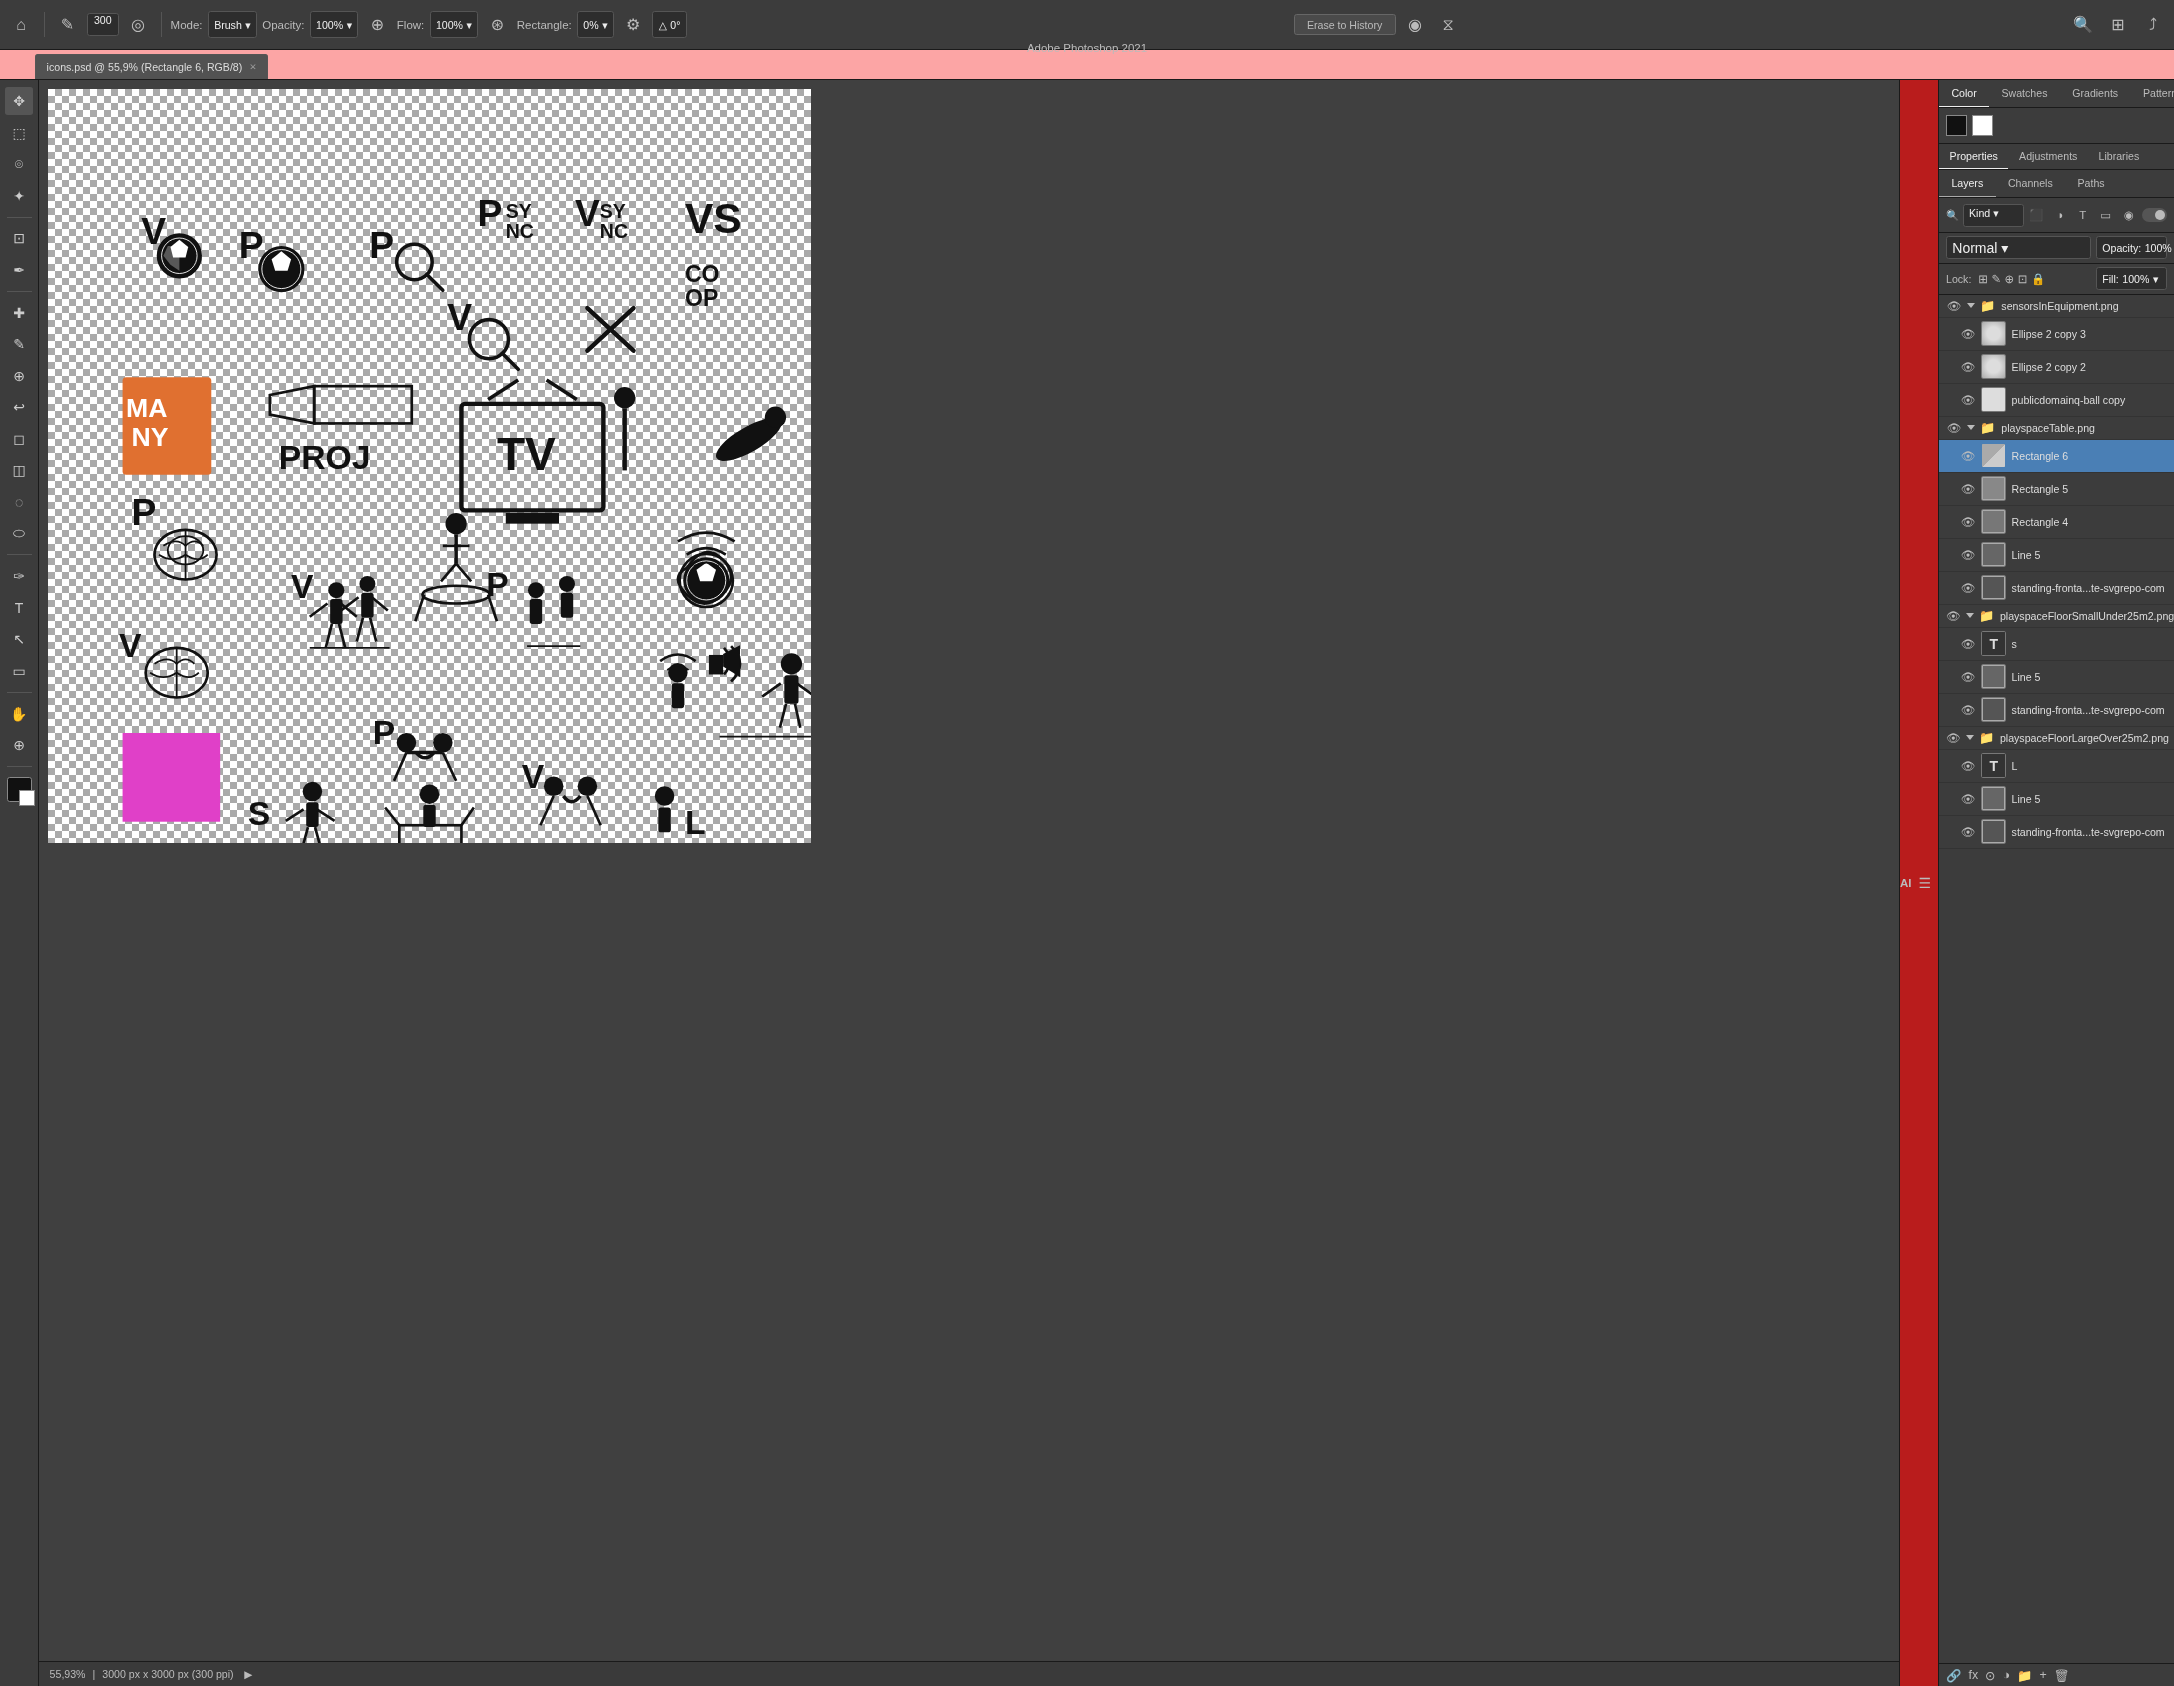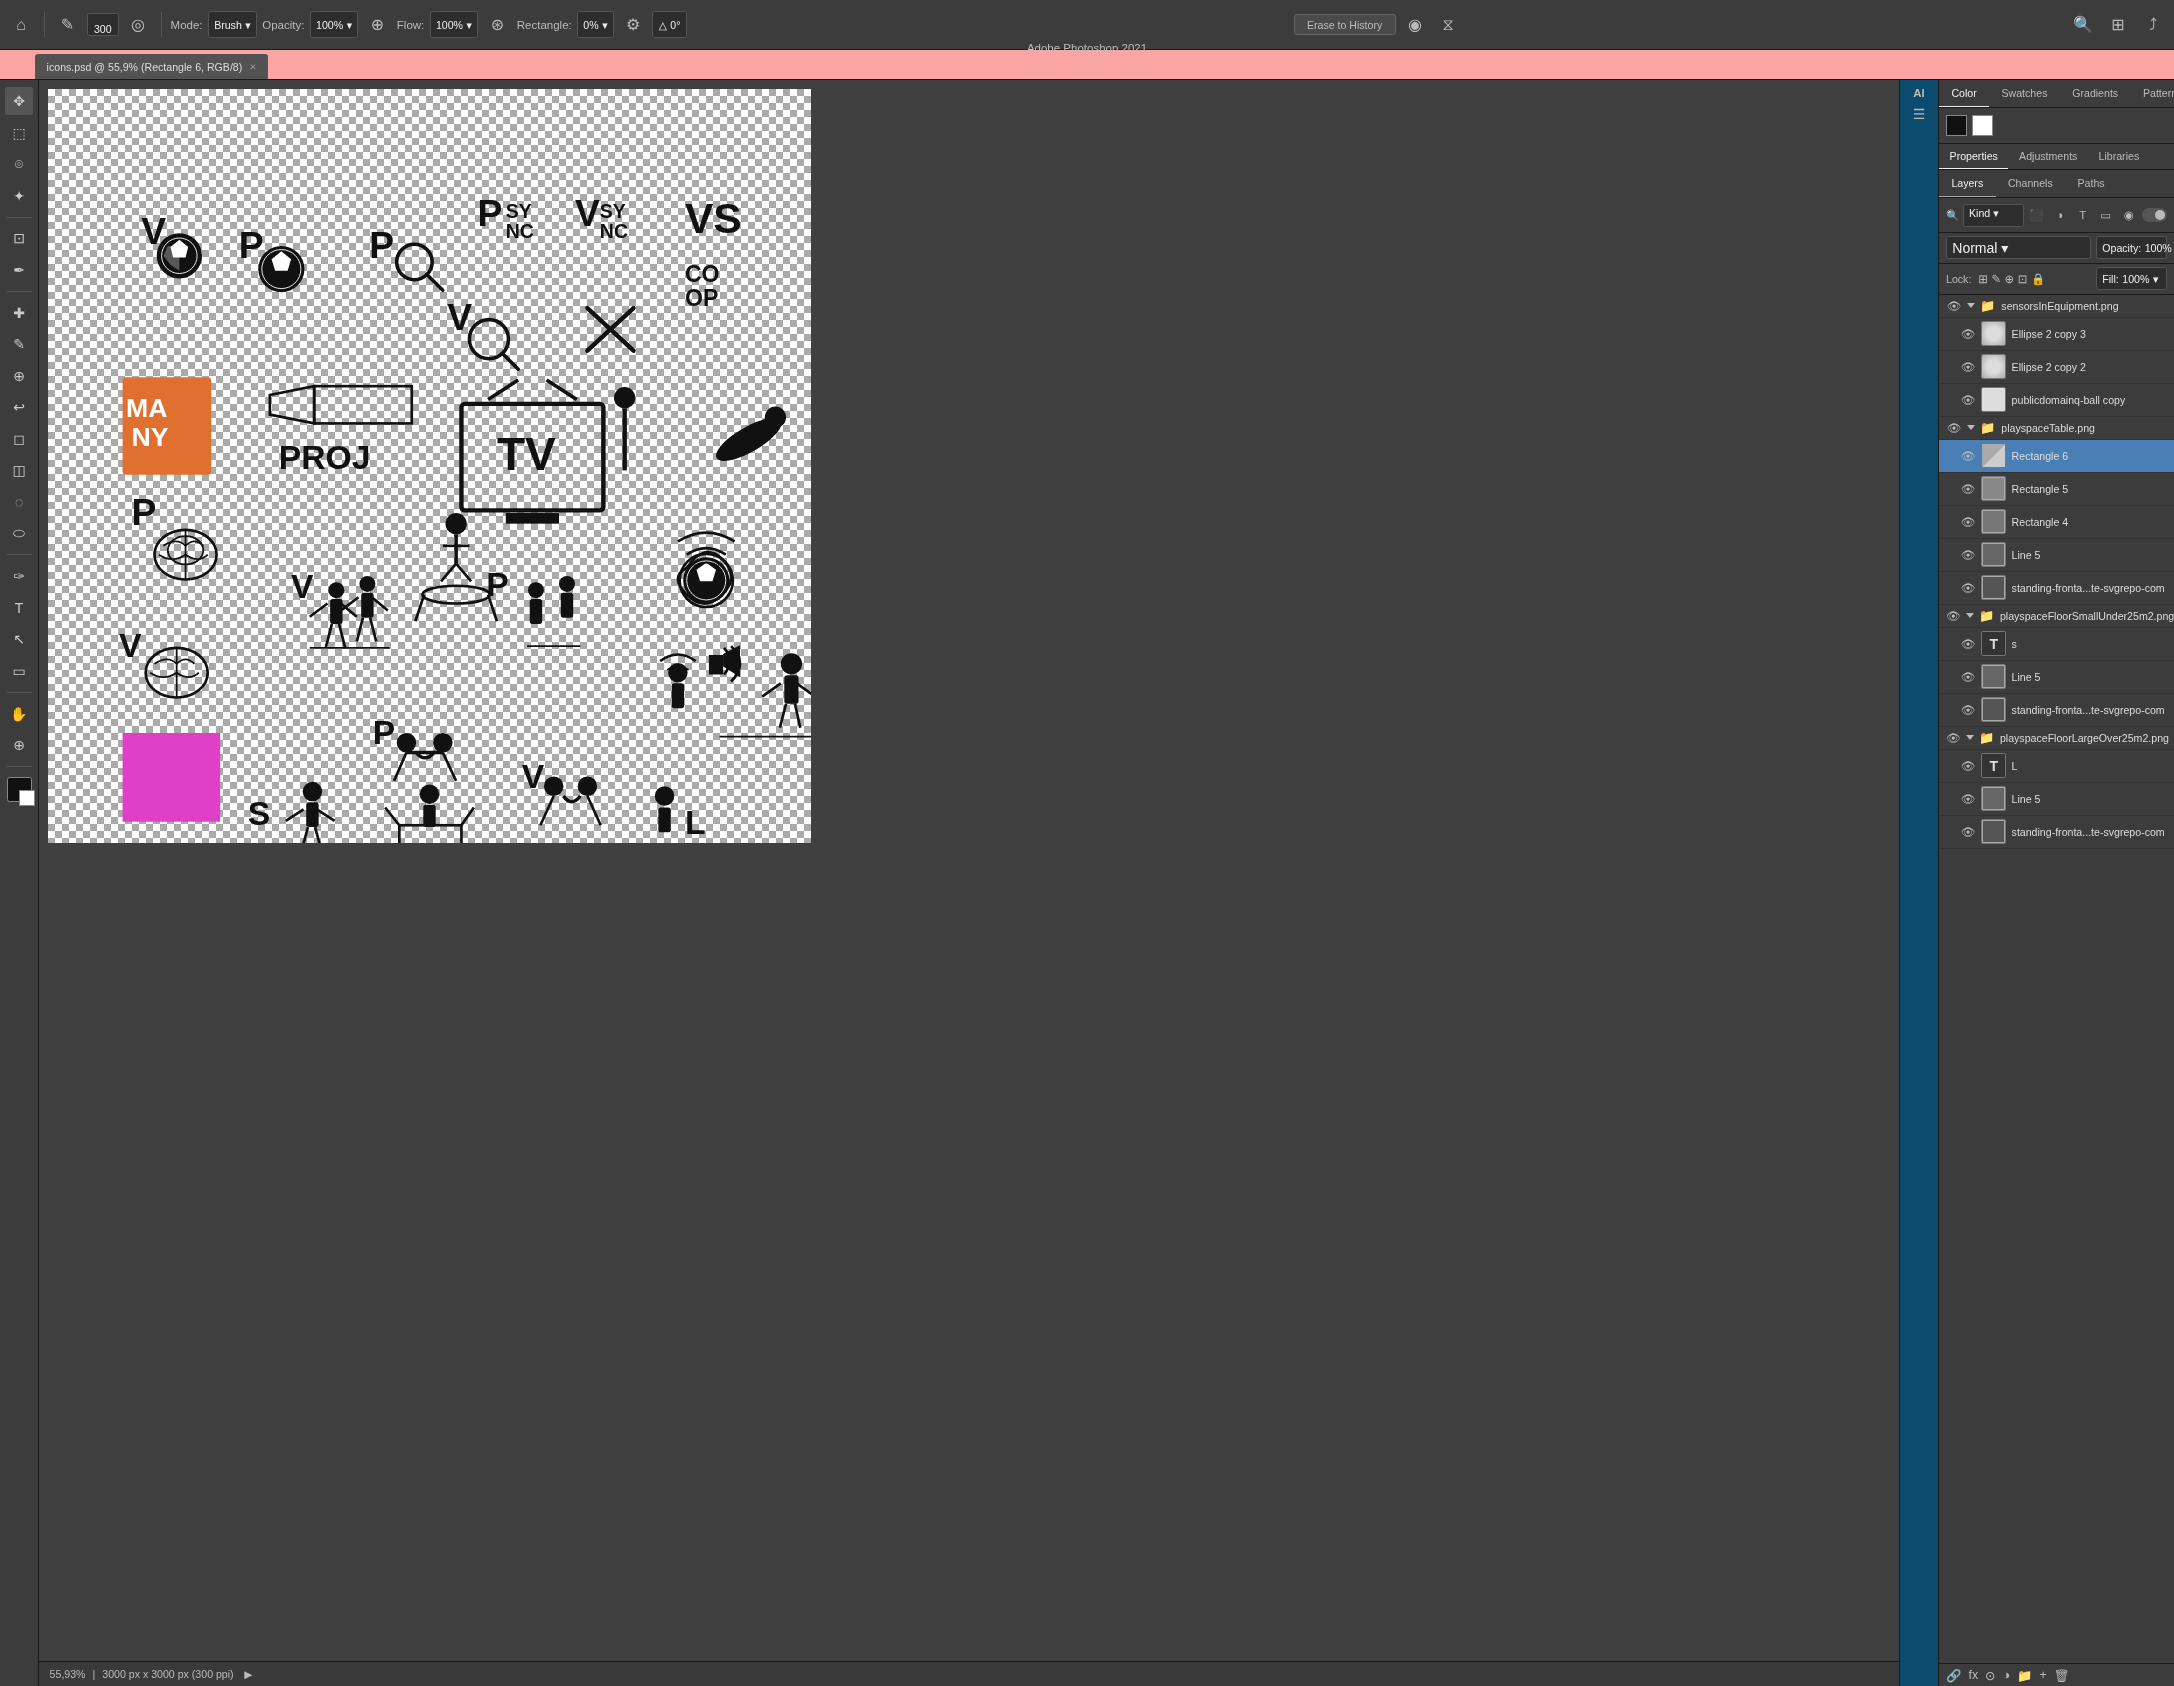--- a/index.html
+++ b/index.html
@@ -24,21 +24,21 @@
       background: #2d2d2d; border: 0.9px solid #555; border-radius: 2.7px;
       padding: 1.8px 5.3px; color: #eee; font-size: 10.6px; height: 27px;
     }
     .topbar-center { position: absolute; left: 50%; transform: translateX(-50%); color: #bbb; font-size: 11.5px; margin-top: 47px; }
     .erase-btn {
       margin-left: auto; background: #4a4a4a; border: 0.9px solid #666; border-radius: 2.7px;
       padding: 3.5px 12.4px; color: #bbb; font-size: 10.6px; cursor: pointer;
     }
     .brush-size-box {
       width: 32px; height: 23px; background: #2d2d2d; border: 0.9px solid #555; border-radius: 2.7px;
-      display: flex; align-items: flex-end; justify-content: center; color: #eee; font-size: 10.6px;
+      display: flex; align-items: flex-start; justify-content: center; color: #eee; font-size: 10.6px;
     }
 
     
     #tabbar {
       height: 30px; background: #fca5a5; border-bottom: 0.9px solid #1a1a1a;
       display: flex; align-items: flex-end; padding-left: 35px;
     }
     .tab {
       height: 25px; background: #525252; border: 0.9px solid #555; border-bottom: none;
       display: flex; align-items: center; padding: 0 10.6px; font-size: 10.6px; color: #ddd;
@@ -181,22 +181,22 @@
     .layer-folder { color: #bbb; font-size: 12.4px; }
 
     
     .layers-bottom {
       display: flex; align-items: center; padding: 3.5px 7px; gap: 7px; border-top: 0.9px solid #1a1a1a;
     }
     .layers-bottom-icon { color: #bbb; font-size: 12.4px; cursor: pointer; }
 
     
     #props-panel {
-      width: 39px; background: #0c4a6e; border-left: 0.9px solid #1a1a1a;
-      display: flex; flex-direction: column; align-items: center; padding: 7px 0; gap: 7px;
+      width: 39px; background: #b91c1c; border-left: 0.9px solid #1a1a1a;
+      display: flex; align-items: center; padding: 7px 0; gap: 7px;
     }
     .props-icon { color: #bbb; font-size: 14px; cursor: pointer; }
 
     
     .thumb-rect6 { background: linear-gradient(135deg, #aaa 50%, #ccc 50%); border: 1.8px solid #4a7fb5; }
     .thumb-text { background: #444; font-size: 8.9px; color: #ddd; display: flex; align-items: center; justify-content: center; font-weight: bold; }
     .triangle-down { display: inline-block; width: 0; height: 0; border-left: 4.4px solid transparent; border-right: 4.4px solid transparent; border-top: 5.3px solid #bbb; }
   </style>
 </head>
 <body>

